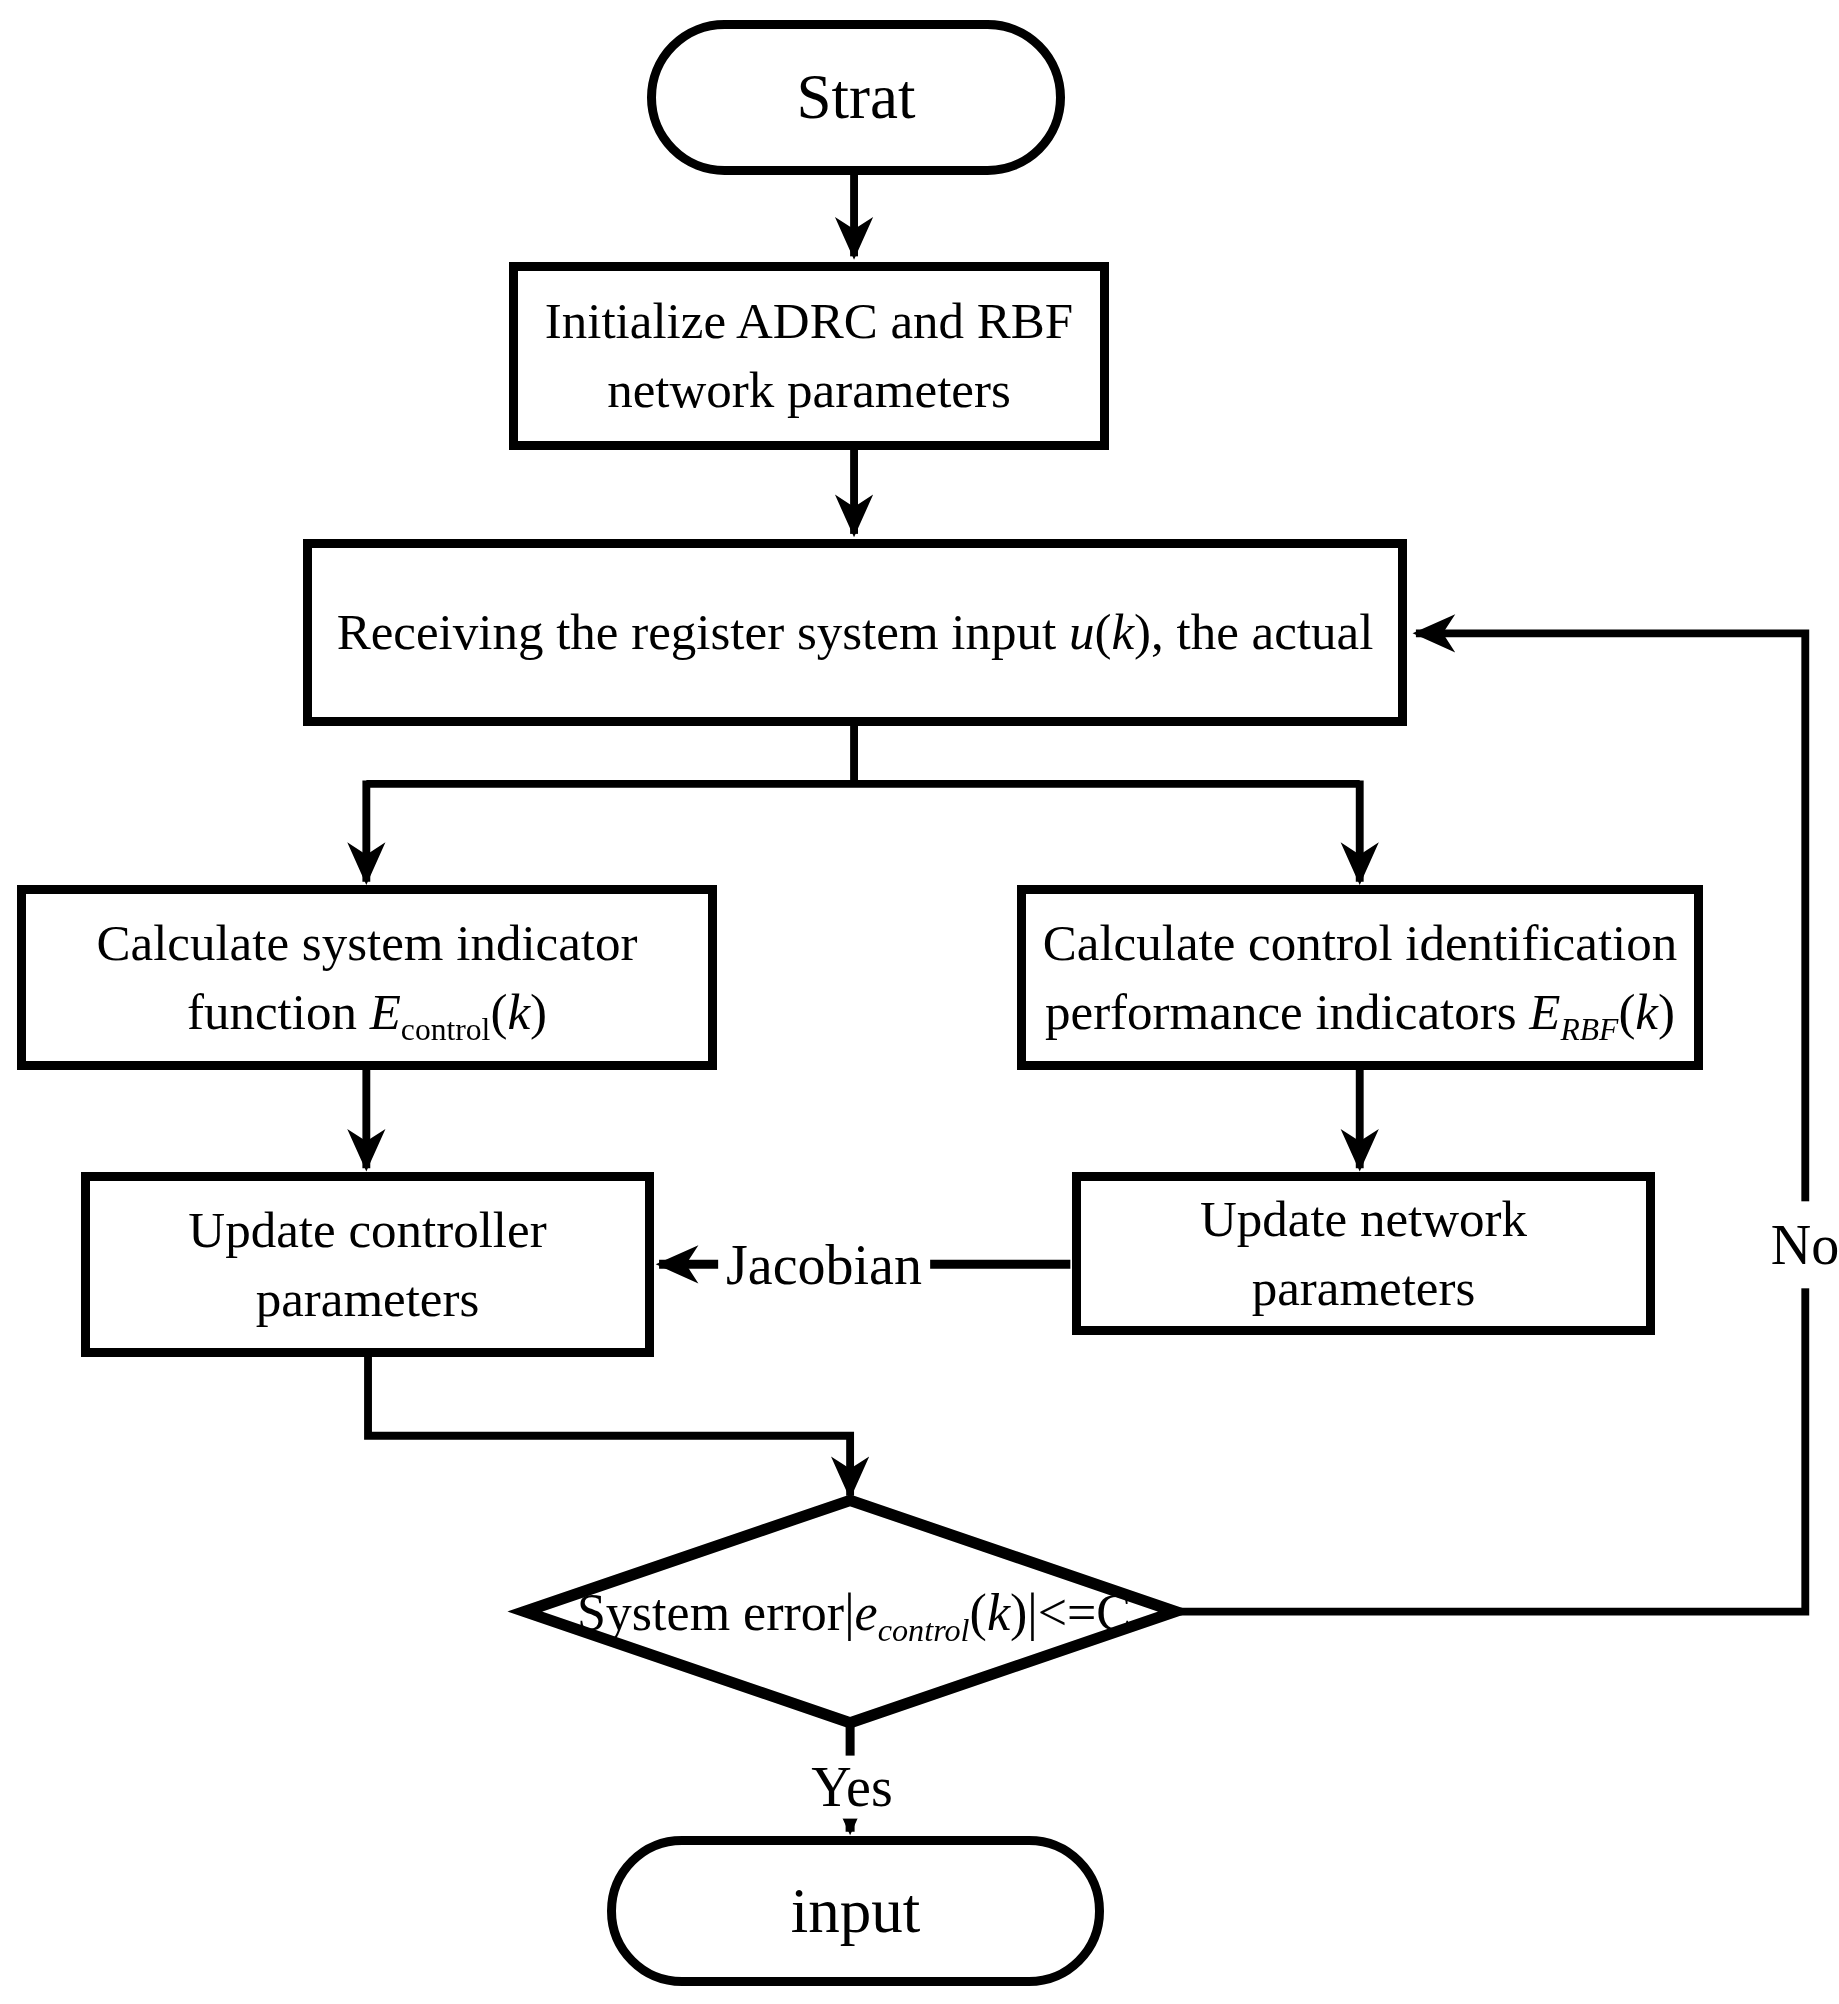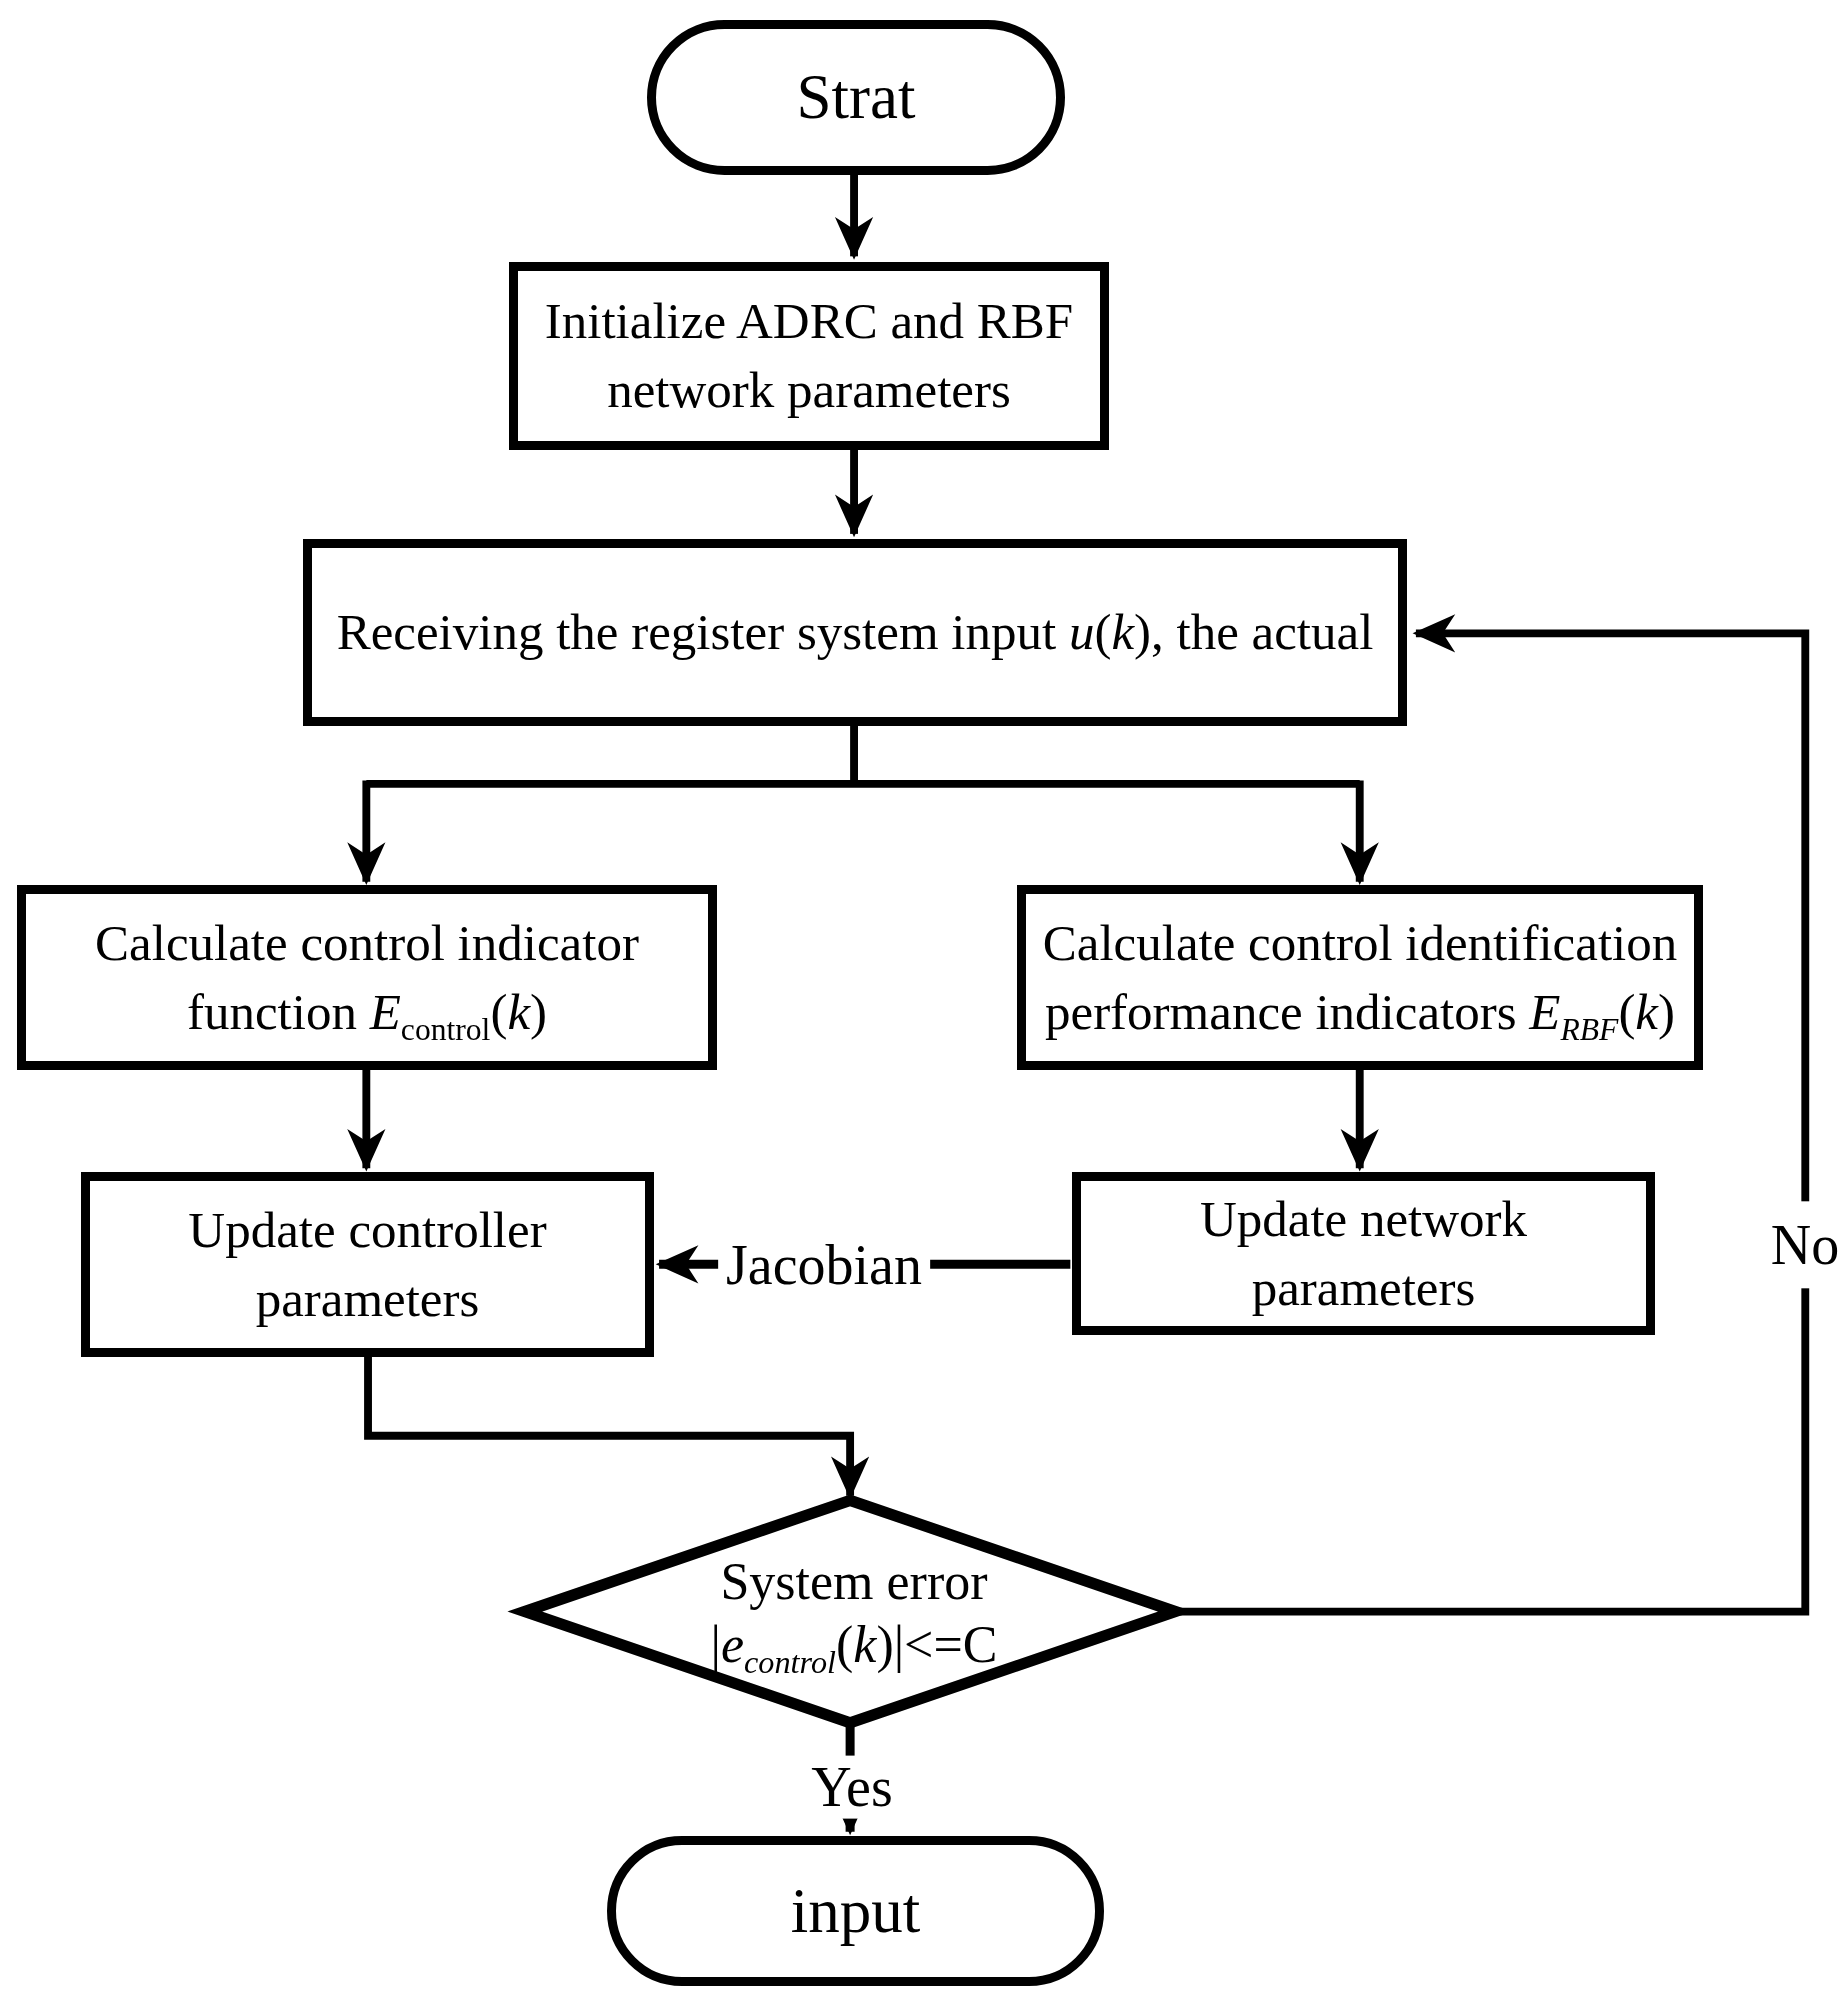--- a/index.html
+++ b/index.html
@@ -29,21 +29,21 @@
   #n-start  {left:647px;top:19.7px;  width:418px; height:155px;border-radius:80px;}
   #n-init   {left:509px; top:262px; width:600px;height:188px;}
   #n-recv   {left:303px; top:539px; width:1104px;height:187px;}
   #n-calcL  {left:17px;  top:885px;width:700px;height:185px;}
   #n-calcR  {left:1017px;top:885px;width:686px;height:185px;}
   #n-updL   {left:81px; top:1172px;width:573px;height:185px;}
   #n-updR   {left:1072px;top:1172px;width:583px;height:163px;}
   #n-finish {left:607px;top:1836px;width:497px; height:150px;border-radius:75px;}
   #n-decision-text{
     position:absolute;left:573px;top:1528px;width:562px;height:169px;
-    display:flex;flex-direction:column;align-items:center;justify-content:center;
+    display:flex;flex-direction:row;align-items:center;justify-content:center;
     text-align:center;font-size:52px;background:transparent;border:none;
   }
   #n-decision-text .tline{line-height:63px;}
   .edge-label{
     position:absolute;
     background:#ffffff;
     font-size:56px;
     line-height:56px;
     white-space:nowrap;
     transform:translate(-50%,-50%);
@@ -100,21 +100,21 @@
   </div>
 
   <div class="node" id="n-recv">
     <div>
         <div class="tline"><span>Receiving the register system input </span><span class="it">u</span><span>(</span><span class="it">k</span><span>), the actual</span></div>
       </div>
   </div>
 
   <div class="node" id="n-calcL">
     <div>
-        <div class="tline"><span>Calculate control indicator</span></div>
+        <div class="tline"><span>Calculate system indicator</span></div>
         <div class="tline"><span>function </span><span class="it">E</span><sub>control</sub><span>(</span><span class="it">k</span><span>)</span></div>
       </div>
   </div>
 
   <div class="node" id="n-calcR">
     <div>
         <div class="tline"><span>Calculate control identification</span></div>
         <div class="tline"><span>performance indicators </span><span class="it">E</span><sub class="it">RBF</sub><span>(</span><span class="it">k</span><span>)</span></div>
       </div>
   </div>

